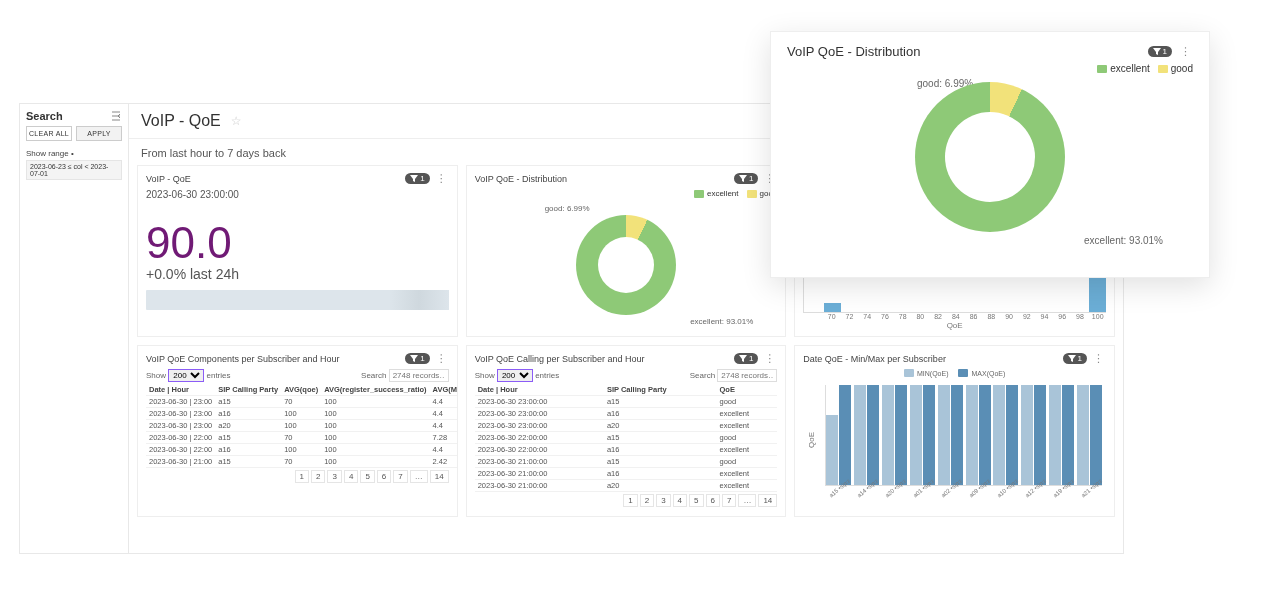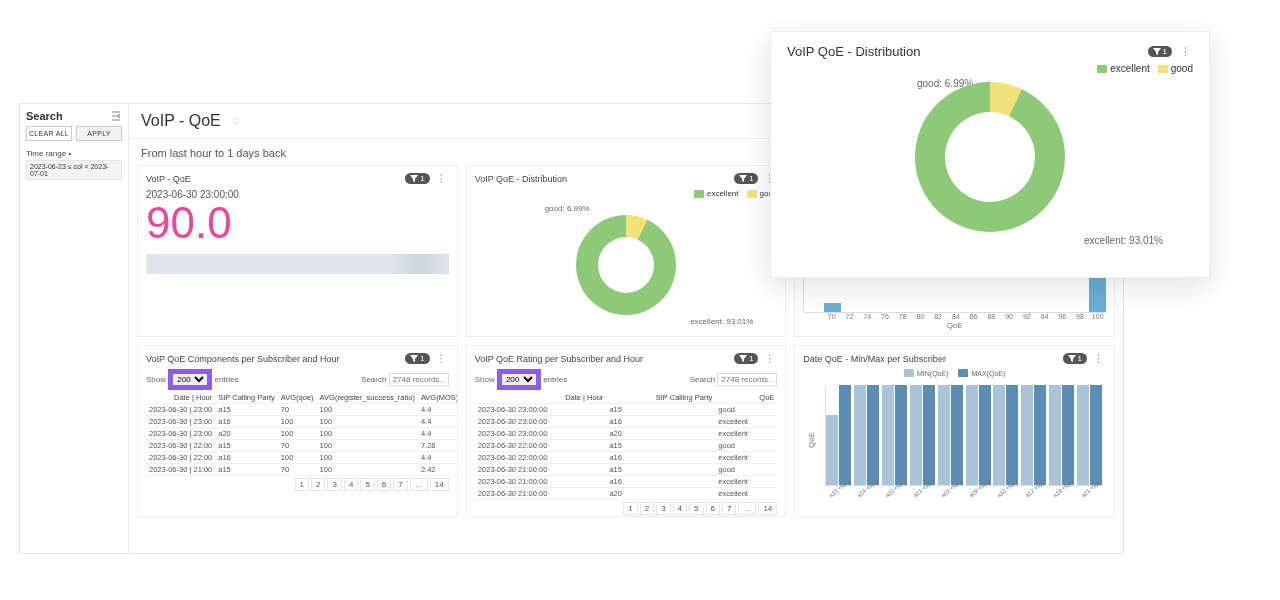--- a/index.html
+++ b/index.html
@@ -22,21 +22,21 @@
   .star { color: #ccc; font-size: 12px; cursor: pointer; }
   .subtitle { padding: 8px 12px 6px 12px; font-size: 11px; color: #555; }
   .grid { flex:1; padding: 0 8px 8px 8px; display: grid; grid-template-columns: repeat(3, 1fr); grid-auto-rows: 172px; gap: 8px; }
   .card { border: 1px solid #eee; background: #fff; padding: 6px 8px; display: flex; flex-direction: column; position: relative; overflow:hidden; }
   .card-head { display:flex; justify-content: space-between; align-items:center; font-size: 9px; color:#444; margin-bottom:4px; }
   .card-head .act { display:flex; gap:4px; align-items:center; }
   .pill { background:#555; color:#fff; font-size:8px; border-radius:8px; padding:1px 5px; display:flex; align-items:center; gap:2px; }
   .kebab { font-size:11px; color:#888; cursor:pointer; padding:0 2px; }
   
   .metric-ts { font-size: 10px; color:#555; }
-  .metric-val { font-size: 44px; font-weight:300; color:#ec4899; line-height:1.05; }
+  .metric-val { font-size: 44px; font-weight:300; color:#701a75; line-height:1.05;margin-top:20px; }
   .metric-diff { font-size: 14px; color:#555; }
   .spark { height: 20px; background:#dde5eb; margin-top:8px; border-radius:1px; position:relative; }
   .spark::before { content:""; position:absolute; right:0; top:0; bottom:0; width:60px; background: linear-gradient(90deg, #dde5eb 0%, #cfd8de 50%, #dde5eb 100%); }
   
   .legend { display:flex; gap:8px; justify-content:flex-end; font-size:8px; margin-bottom:2px; }
   .lg { display:flex; align-items:center; gap:3px; }
   .swatch { width:10px; height:8px; display:inline-block; border-radius:1px; }
   .donut-wrap { flex:1; display:flex; align-items:center; justify-content:center; position:relative; }
   .donut { width:100px; height:100px; border-radius:50%; position:relative; }
   .donut .hole { position:absolute; inset:22px; background:#fff; border-radius:50%; }
@@ -44,24 +44,24 @@
   .lbl-exc  { position:absolute; font-size:8px; color:#666; }
   
   .histo { flex:1; display:flex; flex-direction:column; }
   .histo .plot { flex:1; display:flex; align-items:flex-end; gap:1px; padding-left:20px; border-left:1px solid #ddd; border-bottom:1px solid #ddd; }
   .histo .bar { flex:1; background:#6baed6; }
   .histo .xaxis { display:flex; gap:1px; padding-left:20px; font-size:7px; color:#777; }
   .histo .xaxis span { flex:1; text-align:center; }
   .histo .ylabel { position:absolute; left:34px; top:80px; font-size:7px; color:#777; }
   
   .tbl-ctrl { display:flex; justify-content:space-between; align-items:center; font-size:8px; color:#666; margin-bottom:2px; }
-  .tbl-ctrl select { font-size:8px; border:5px solid #8b5cf6; }
+  .tbl-ctrl select { font-size:8px; border:1px solid #8b5cf6; }
   .tbl { width:100%; border-collapse: collapse; font-size:7.5px; }
   .tbl th, .tbl td { border-bottom:1px solid #f1f1f1; padding:1px 3px; text-align:left; color:#555; white-space:nowrap; }
-  .tbl th { font-weight:400; color:#444;text-align:right; }
+  .tbl th { font-weight:700; color:#444; }
   .pager { display:flex; gap:2px; justify-content:flex-end; margin-top:2px; font-size:8px; }
   .pager span { border:1px solid #e5e5e5; padding:1px 4px; cursor:pointer; color:#555; }
   
   .barchart { flex:1; position:relative; }
   .barchart .bars { position:absolute; left:22px; right:4px; top:16px; bottom:24px; display:flex; align-items:flex-end; gap:3px; border-left:1px solid #ddd; border-bottom:1px solid #ddd; }
   .barchart .pair { flex:1; display:flex; align-items:flex-end; gap:1px; height:100%; }
   .barchart .pair .min { flex:1; background:#a9c4d8; }
   .barchart .pair .max { flex:1; background:#5a8eb5; }
   .barchart .bleg { position:absolute; top:0; left:0; right:0; display:flex; justify-content:center; gap:10px; font-size:7px; color:#666; }
   .barchart .ylab { position:absolute; left:0; top:50%; transform: translateY(-50%) rotate(-90deg); font-size:8px; color:#777; }
@@ -92,48 +92,49 @@
           <svg viewBox="0 0 12 12">
               <path d="M2 2h8M2 6h8M2 10h8" stroke="#888" stroke-width="1"></path>
               <path d="M10 4l-2 2 2 2" stroke="#888" fill="none"></path>
             </svg>
         </span>
       </div>
       <div class="btn-row">
         <div class="btn">CLEAR ALL</div>
         <div class="btn apply">APPLY</div>
       </div>
-      <div class="sb-label">Time range •</div>
+      <div class="sb-label">Show range •</div>
       <div class="sb-chip">2023-06-23 ≤ col &lt; 2023-07-01</div>
     </div>
 
     <div class="main">
       <div class="titlebar">
         <h1>VoIP - QoE</h1>
         <span class="star">☆</span>
       </div>
-      <div class="subtitle">From last hour to 1 days back</div>
+      <div class="subtitle">From last hour to 7 days back</div>
 
       <div class="grid">
 
         <div class="card">
           <div class="card-head">
             <span>VoIP - QoE</span>
             <span class="act">
               <span class="pill">
                   <svg width="8" height="8" viewBox="0 0 8 8">
                     <path d="M0 0h8L5 4v3L3 6V4z" fill="#fff"></path>
                   </svg>
                   <span>1</span>
                 </span>
               <span class="kebab">⋮</span>
             </span>
           </div>
           <div class="metric-ts">2023-06-30 23:00:00</div>
           <div class="metric-val">90.0</div>
+          <div class="metric-diff">+0.0% last 24h</div>
           <div class="spark"></div>
         </div>
 
         <div class="card">
           <div class="card-head">
             <span>VoIP QoE - Distribution</span>
             <span class="act">
               <span class="pill">
                   <svg width="8" height="8" viewBox="0 0 8 8">
                     <path d="M0 0h8L5 4v3L3 6V4z" fill="#fff"></path>
@@ -300,21 +301,21 @@
               <span>5</span>
               <span>6</span>
               <span>7</span>
               <span>…</span>
               <span>14</span>
             </div>
         </div>
 
         <div class="card">
           <div class="card-head">
-            <span>VoIP QoE Rating per Subscriber and Hour</span>
+            <span>VoIP QoE Calling per Subscriber and Hour</span>
             <span class="act">
               <span class="pill">
                   <svg width="8" height="8" viewBox="0 0 8 8">
                     <path d="M0 0h8L5 4v3L3 6V4z" fill="#fff"></path>
                   </svg>
                   <span>1</span>
                 </span>
               <span class="kebab">⋮</span>
             </span>
           </div>

